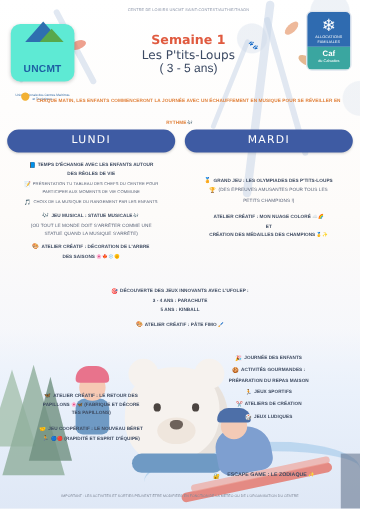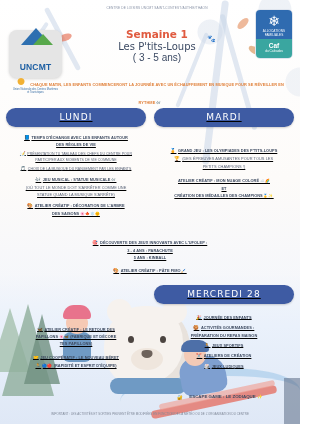--- a/index.html
+++ b/index.html
@@ -57,21 +57,21 @@
   .sled { position:absolute; left:150px; bottom:12px; width:130px; height:60px; }
   .sled-run { position:absolute; bottom:6px; left:0; width:128px; height:8px; background:#e4796f; border-radius:6px; transform:rotate(-12deg); opacity:.85; }
   .sled-run2 { position:absolute; bottom:14px; left:8px; width:118px; height:6px; background:#f0a79c; border-radius:6px; transform:rotate(-12deg); opacity:.7; }
   .sled-rider { position:absolute; bottom:18px; left:30px; width:46px; height:38px; background:#7e9fd0; border-radius:16px 20px 10px 10px; transform:rotate(-10deg); }
   .sled-head { position:absolute; bottom:46px; left:34px; width:22px; height:22px; background:#f3cab6; border-radius:50%; }
   .sled-hat { position:absolute; bottom:60px; left:31px; width:28px; height:12px; background:#4d6fa8; border-radius:12px 12px 3px 3px; }
   .swirl { position:absolute; bottom:0; left:120px; width:180px; height:56px; border-top:8px solid rgba(155,196,232,.55); border-radius:60% 40% 0 0; }
 
   
   .header { position:relative; height:70px; }
-  .logo-uncmt { position:absolute; left:9px; top:30px; width:53px; height:48px; background:#e5e5e5;
+  .logo-uncmt { position:absolute; left:9px; top:20px; width:53px; height:48px; background:#5eead4;
     border-radius:8px; box-shadow:0 1px 3px rgba(0,0,0,.16); display:flex; flex-direction:column;
     align-items:center; justify-content:center; gap:18px; }
   .logo-sun { width:13px; height:13px; border-radius:50%; background:#f5c542; margin-bottom:-3px; }
   .logo-mt { width:0; height:0; border-left:15px solid transparent; border-right:15px solid transparent; border-bottom:17px solid #2e6fb0; position:relative; }
   .logo-mt::after { content:""; position:absolute; left:-3px; top:6px; width:0; height:0;
     border-left:10px solid transparent; border-right:10px solid transparent; border-bottom:11px solid #58a84b; }
   .logo-word { font-size:8.5px; font-weight:bold; color:#1d5fa3; letter-spacing:.2px; line-height:1; }
   .logo-sub { font-size:2.6px; color:#3b6fa5; line-height:1.1; text-align:center; width:46px; }
 
   .htext { position:absolute; left:92px; top:7px; width:130px; text-align:center; }
@@ -91,21 +91,21 @@
   .caf-name { font-size:6.5px; font-weight:bold; line-height:1; }
   .caf-dep { font-size:3.2px; line-height:1.2; }
 
   
   .banner { position:relative; margin:2px 8px 0; text-align:center; }
   .banner-txt { font-size:3.9px; font-weight:bold; color:#e0803a; letter-spacing:.08px; line-height:1.65; }
   .banner-dot { color:#f2b134; }
 
   
   .grid { position:relative; padding:0 6px; }
-  .row { display:flex; justify-content:space-between;text-decoration:underline; }
+  .row { display:flex; justify-content:space-between; }
   .col { width:140px; position:relative; }
   .col.center { margin:0 auto; }
   .day-pill { background:#3e5ba3; color:#fff; border-radius:20px; text-align:center;
     font-size:9px; letter-spacing:1.1px; padding:4px 0 5px; box-shadow:0 1px 2px rgba(0,0,0,.18);
     font-family:"DejaVu Sans", sans-serif; }
   .acts { margin-top:7px; text-align:center; }
   .act { font-size:3.9px; color:#3d4a60; line-height:1.62; letter-spacing:.05px; margin-bottom:1px; }
   .act.main { font-weight:bold; }
   .act.sub { color:#5a6478; }
   .act.small { font-size:3.5px; }
@@ -253,21 +253,20 @@
         <div class="acts" style="margin-top:41px">
           <div class="act main"><span class="ico">🦋</span><span>ATELIER CRÉATIF : LE RETOUR DES</span></div>
           <div class="act main">PAPILLONS 🌸🦋 (FABRIQUE ET DÉCORE</div>
           <div class="act main">TES PAPILLONS)</div>
           <div class="act main" style="margin-top:6px"><span class="ico">🤝</span><span>JEU COOPÉRATIF : LE NOUVEAU BÉRET</span></div>
           <div class="act main"><span class="ico">🏃</span><span>🔵🔴 (RAPIDITÉ ET ESPRIT D'ÉQUIPE)</span></div>
         </div>
       </div>
 
       <div class="col">
-        <div class="day-pill">MERCREDI 28</div>
         <div class="acts" style="margin-top:10px">
           <div class="act main"><span class="ico">🎉</span><span>JOURNÉE DES ENFANTS</span></div>
           <div class="act main" style="margin-top:3px"><span class="ico">🍪</span><span>ACTIVITÉS GOURMANDES :</span></div>
           <div class="act main">PRÉPARATION DU REPAS MAISON</div>
           <div class="act main" style="margin-top:3px"><span class="ico">🏃</span><span>JEUX SPORTIFS</span></div>
           <div class="act main" style="margin-top:3px"><span class="ico">✂️</span><span>ATELIERS DE CRÉATION</span></div>
           <div class="act main" style="margin-top:3px"><span class="ico">🎲</span><span>JEUX LUDIQUES</span></div>
         </div>
       </div>
     </div>

